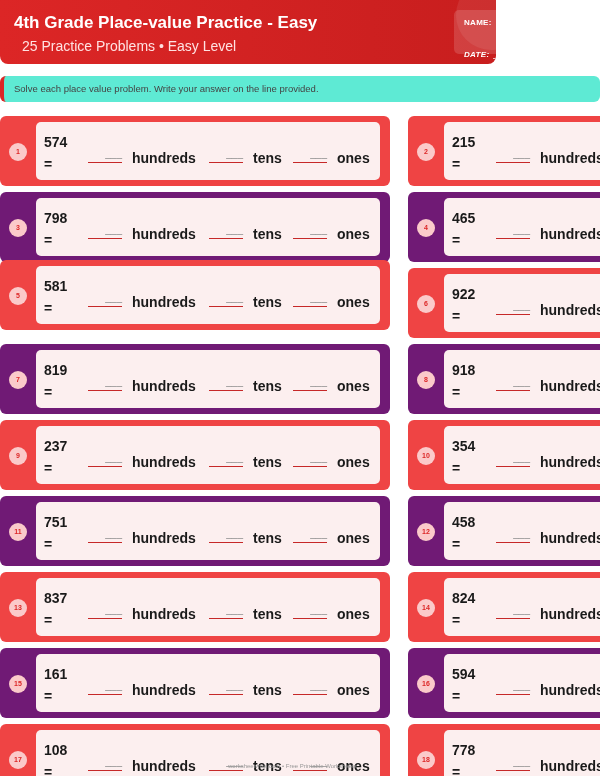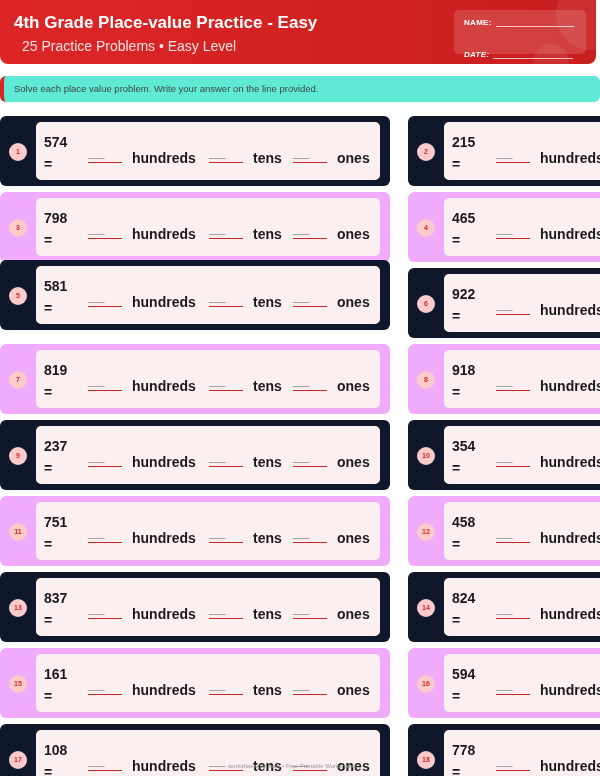--- a/index.html
+++ b/index.html
@@ -1,20 +1,20 @@
 <!DOCTYPE html>
 <html><head>
   <meta charset="utf-8">
   <style>
     * { box-sizing: border-box; margin: 0; padding: 0; }
     html, body { width: 600px; height: 776px; overflow: hidden; background: #ffffff; }
     body { font-family: "Liberation Sans", sans-serif; color: #1a1a1a; position: relative; }
 
     .header {
-      position: absolute; left: 0; top: 0; width: 596px; height: 64px;
+      position: absolute; left: 0; top: 0; width: 496px; height: 64px;
       background: linear-gradient(90deg, #dc2626 0%, #c81e1e 100%);
       border-radius: 0 0 8px 8px;
       overflow: hidden;
     }
     .header .deco1 {
       position: absolute; right: -30px; top: -20px; width: 70px; height: 70px;
       border-radius: 50%; background: rgba(255,255,255,0.08);
     }
     .header .deco2 {
       position: absolute; left: 533px; top: 44px; width: 36px; height: 36px;
@@ -42,22 +42,22 @@
 
     .instructions {
       position: absolute; left: 0; top: 76px; width: 600px; height: 26px;
       background: #5eead4; border-left: 4px solid #dc2626; border-radius: 6px;
       padding-left: 10px; font-size: 9.5px; color: #444; line-height: 26px;
     }
 
     .card {
       position: absolute; height: 70px; border-radius: 6px;
     }
-    .card.alt { background: #0f172a; }
-    .card.plain { background: #f0abfc; }
+    .card.alt { background: #ef4444; }
+    .card.plain { background: #701a75; }
     .card.left { left: 0; width: 390px; }
     .card.right { left: 408px; width: 200px; }
 
     .badge {
       position: absolute; left: 9px; top: 27px; width: 18px; height: 18px;
       border-radius: 50%; background: #fbcaca; color: #dc2626;
       font-size: 7px; font-weight: bold; text-align: center; line-height: 18px;
     }
     .inner {
       position: absolute; left: 36px; top: 6px; height: 58px; right: 10px;
@@ -66,21 +66,21 @@
     .card.right .inner { right: -10px; }
     .num {
       position: absolute; left: 8px; top: 12px; font-size: 14px; font-weight: bold; color: #1a1a1a;
     }
     .eq {
       position: absolute; left: 8px; top: 34px; font-size: 14px; font-weight: bold; color: #1a1a1a;
     }
     .blank {
       position: absolute; top: 27px; width: 34px; height: 14px;
       border-bottom: 1.5px solid #c62828;
-      font-size: 10px; color: #888; text-align: left; padding-left: 0px; line-height: 10px;
+      font-size: 10px; color: #888; text-align: right; padding-left: 0px; line-height: 10px;
     }
     .word {
       position: absolute; top: 28px; font-size: 14px; font-weight: bold; color: #1a1a1a;
     }
     .b1 { left: 52px; }
     .w1 { left: 96px; }
     .b2 { left: 173px; }
     .w2 { left: 217px; }
     .b3 { left: 257px; }
     .w3 { left: 301px; }

